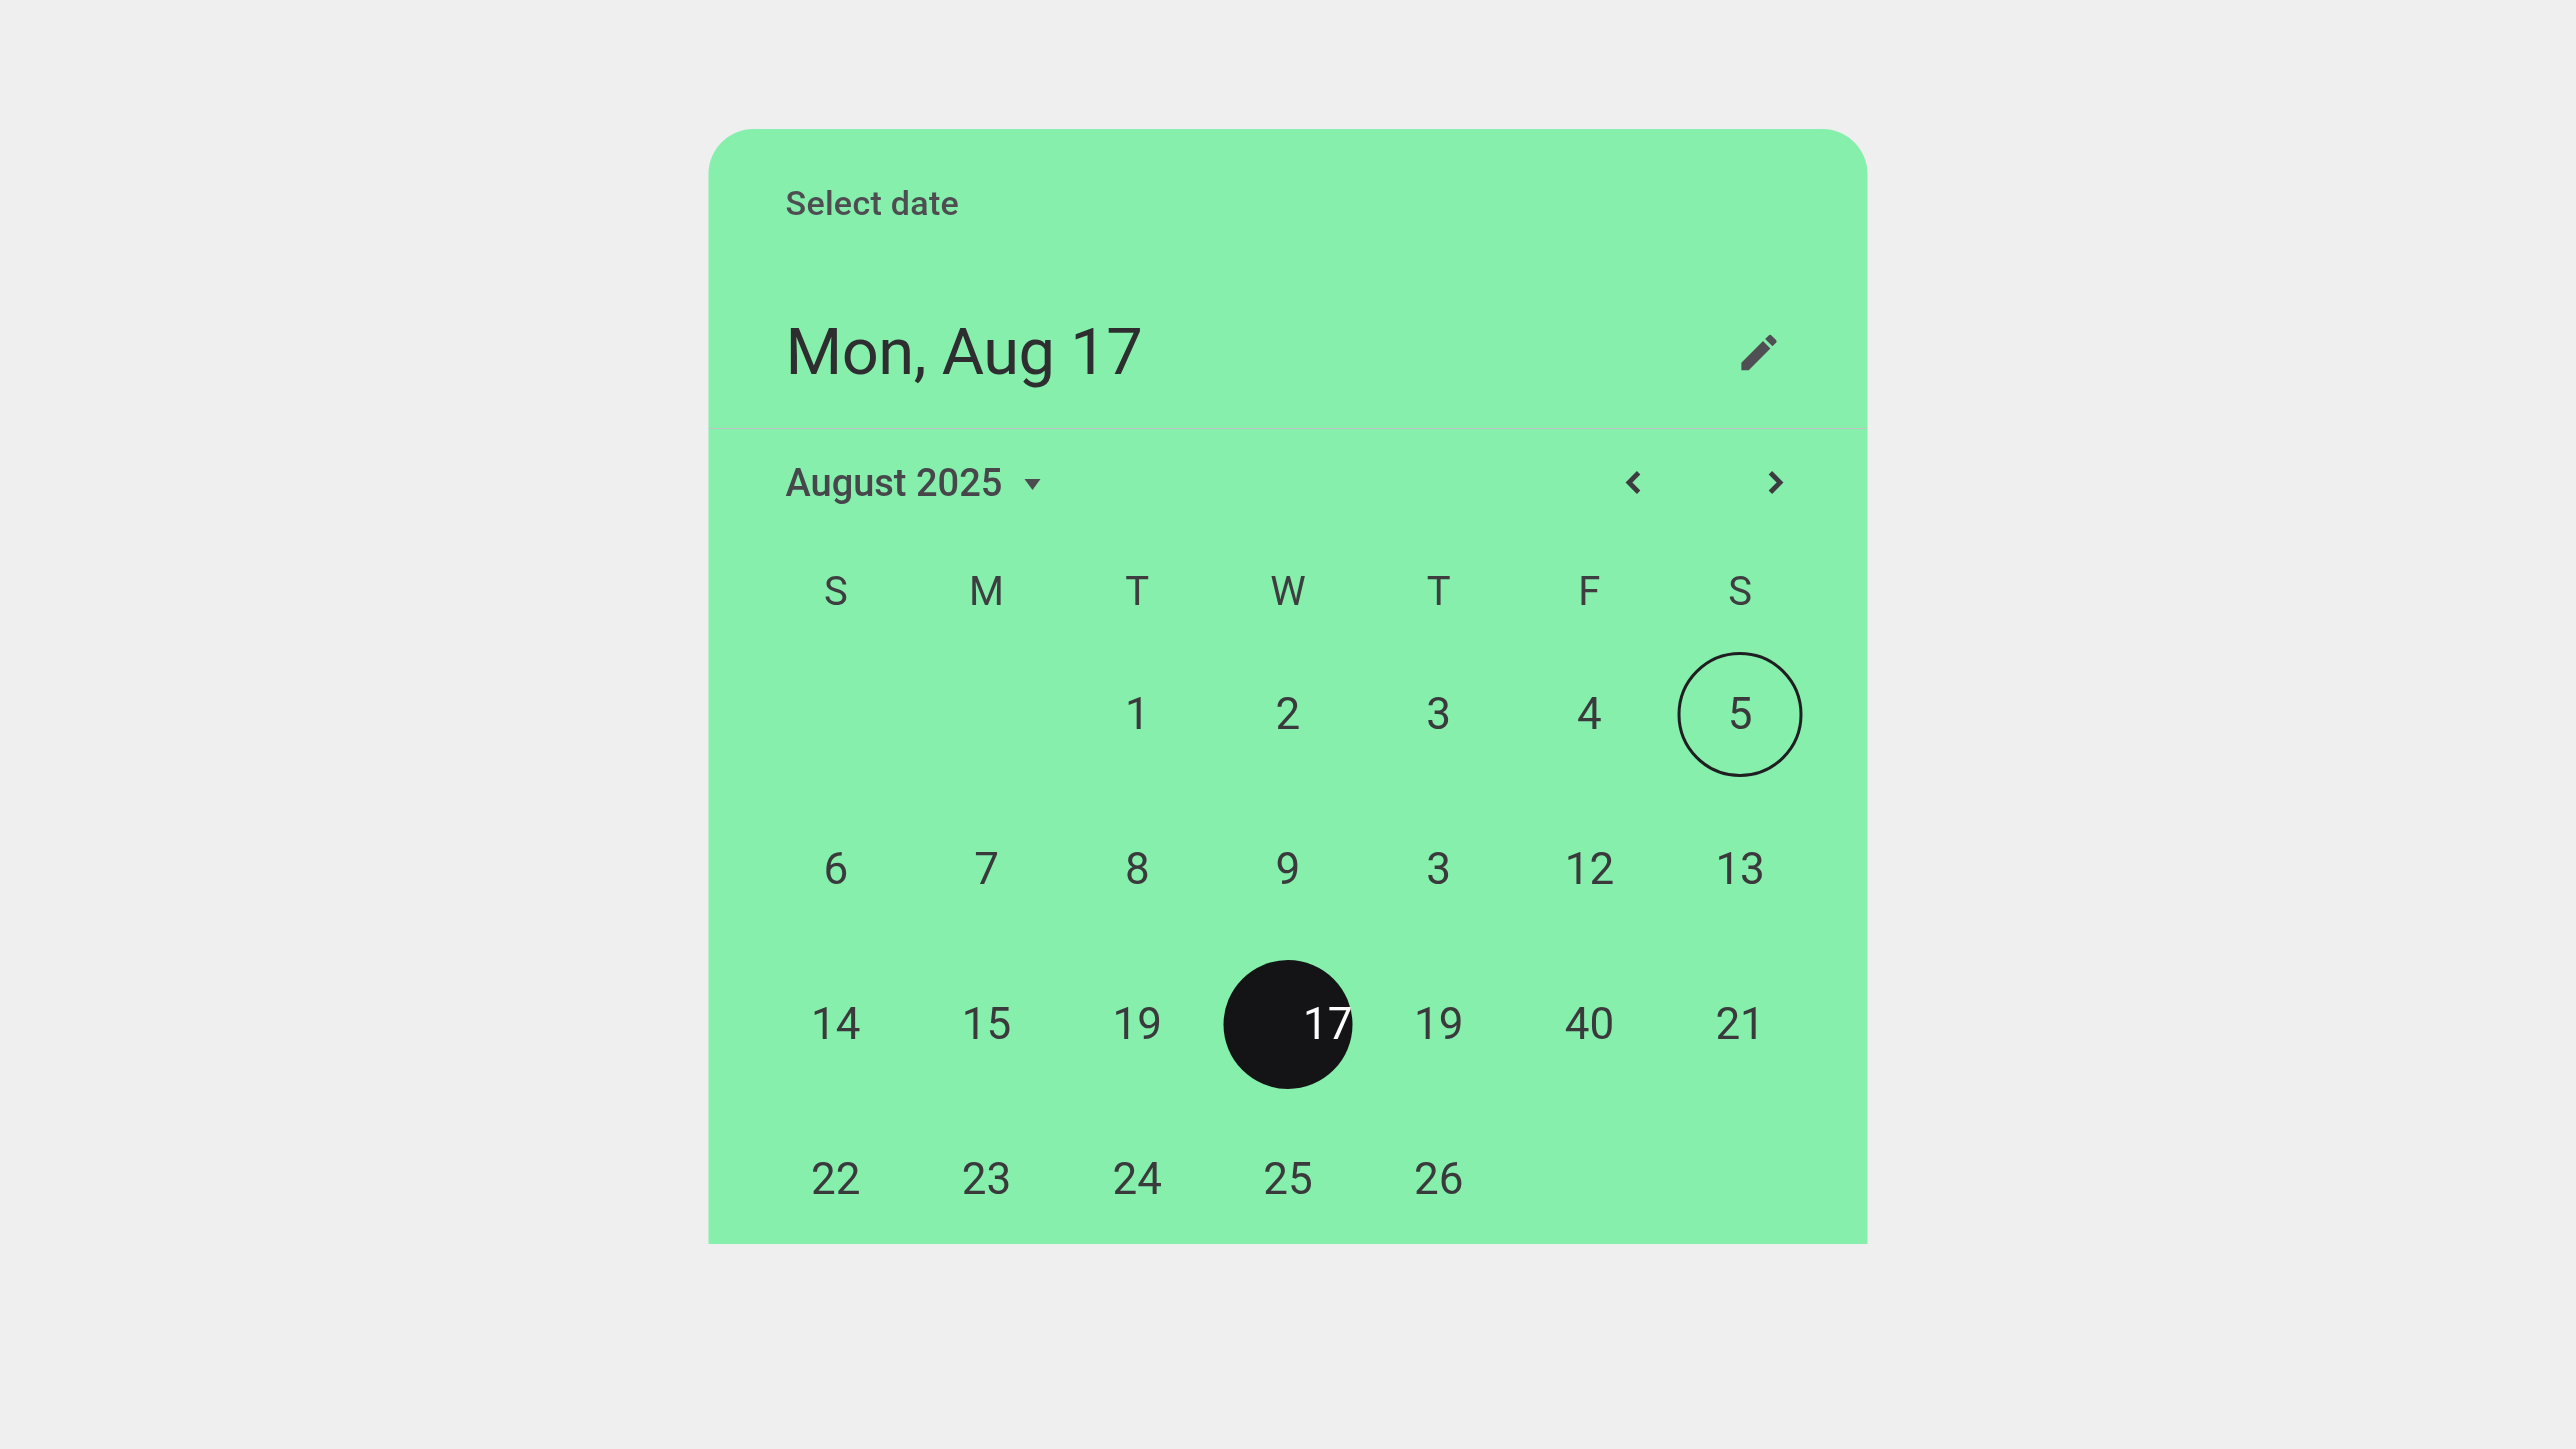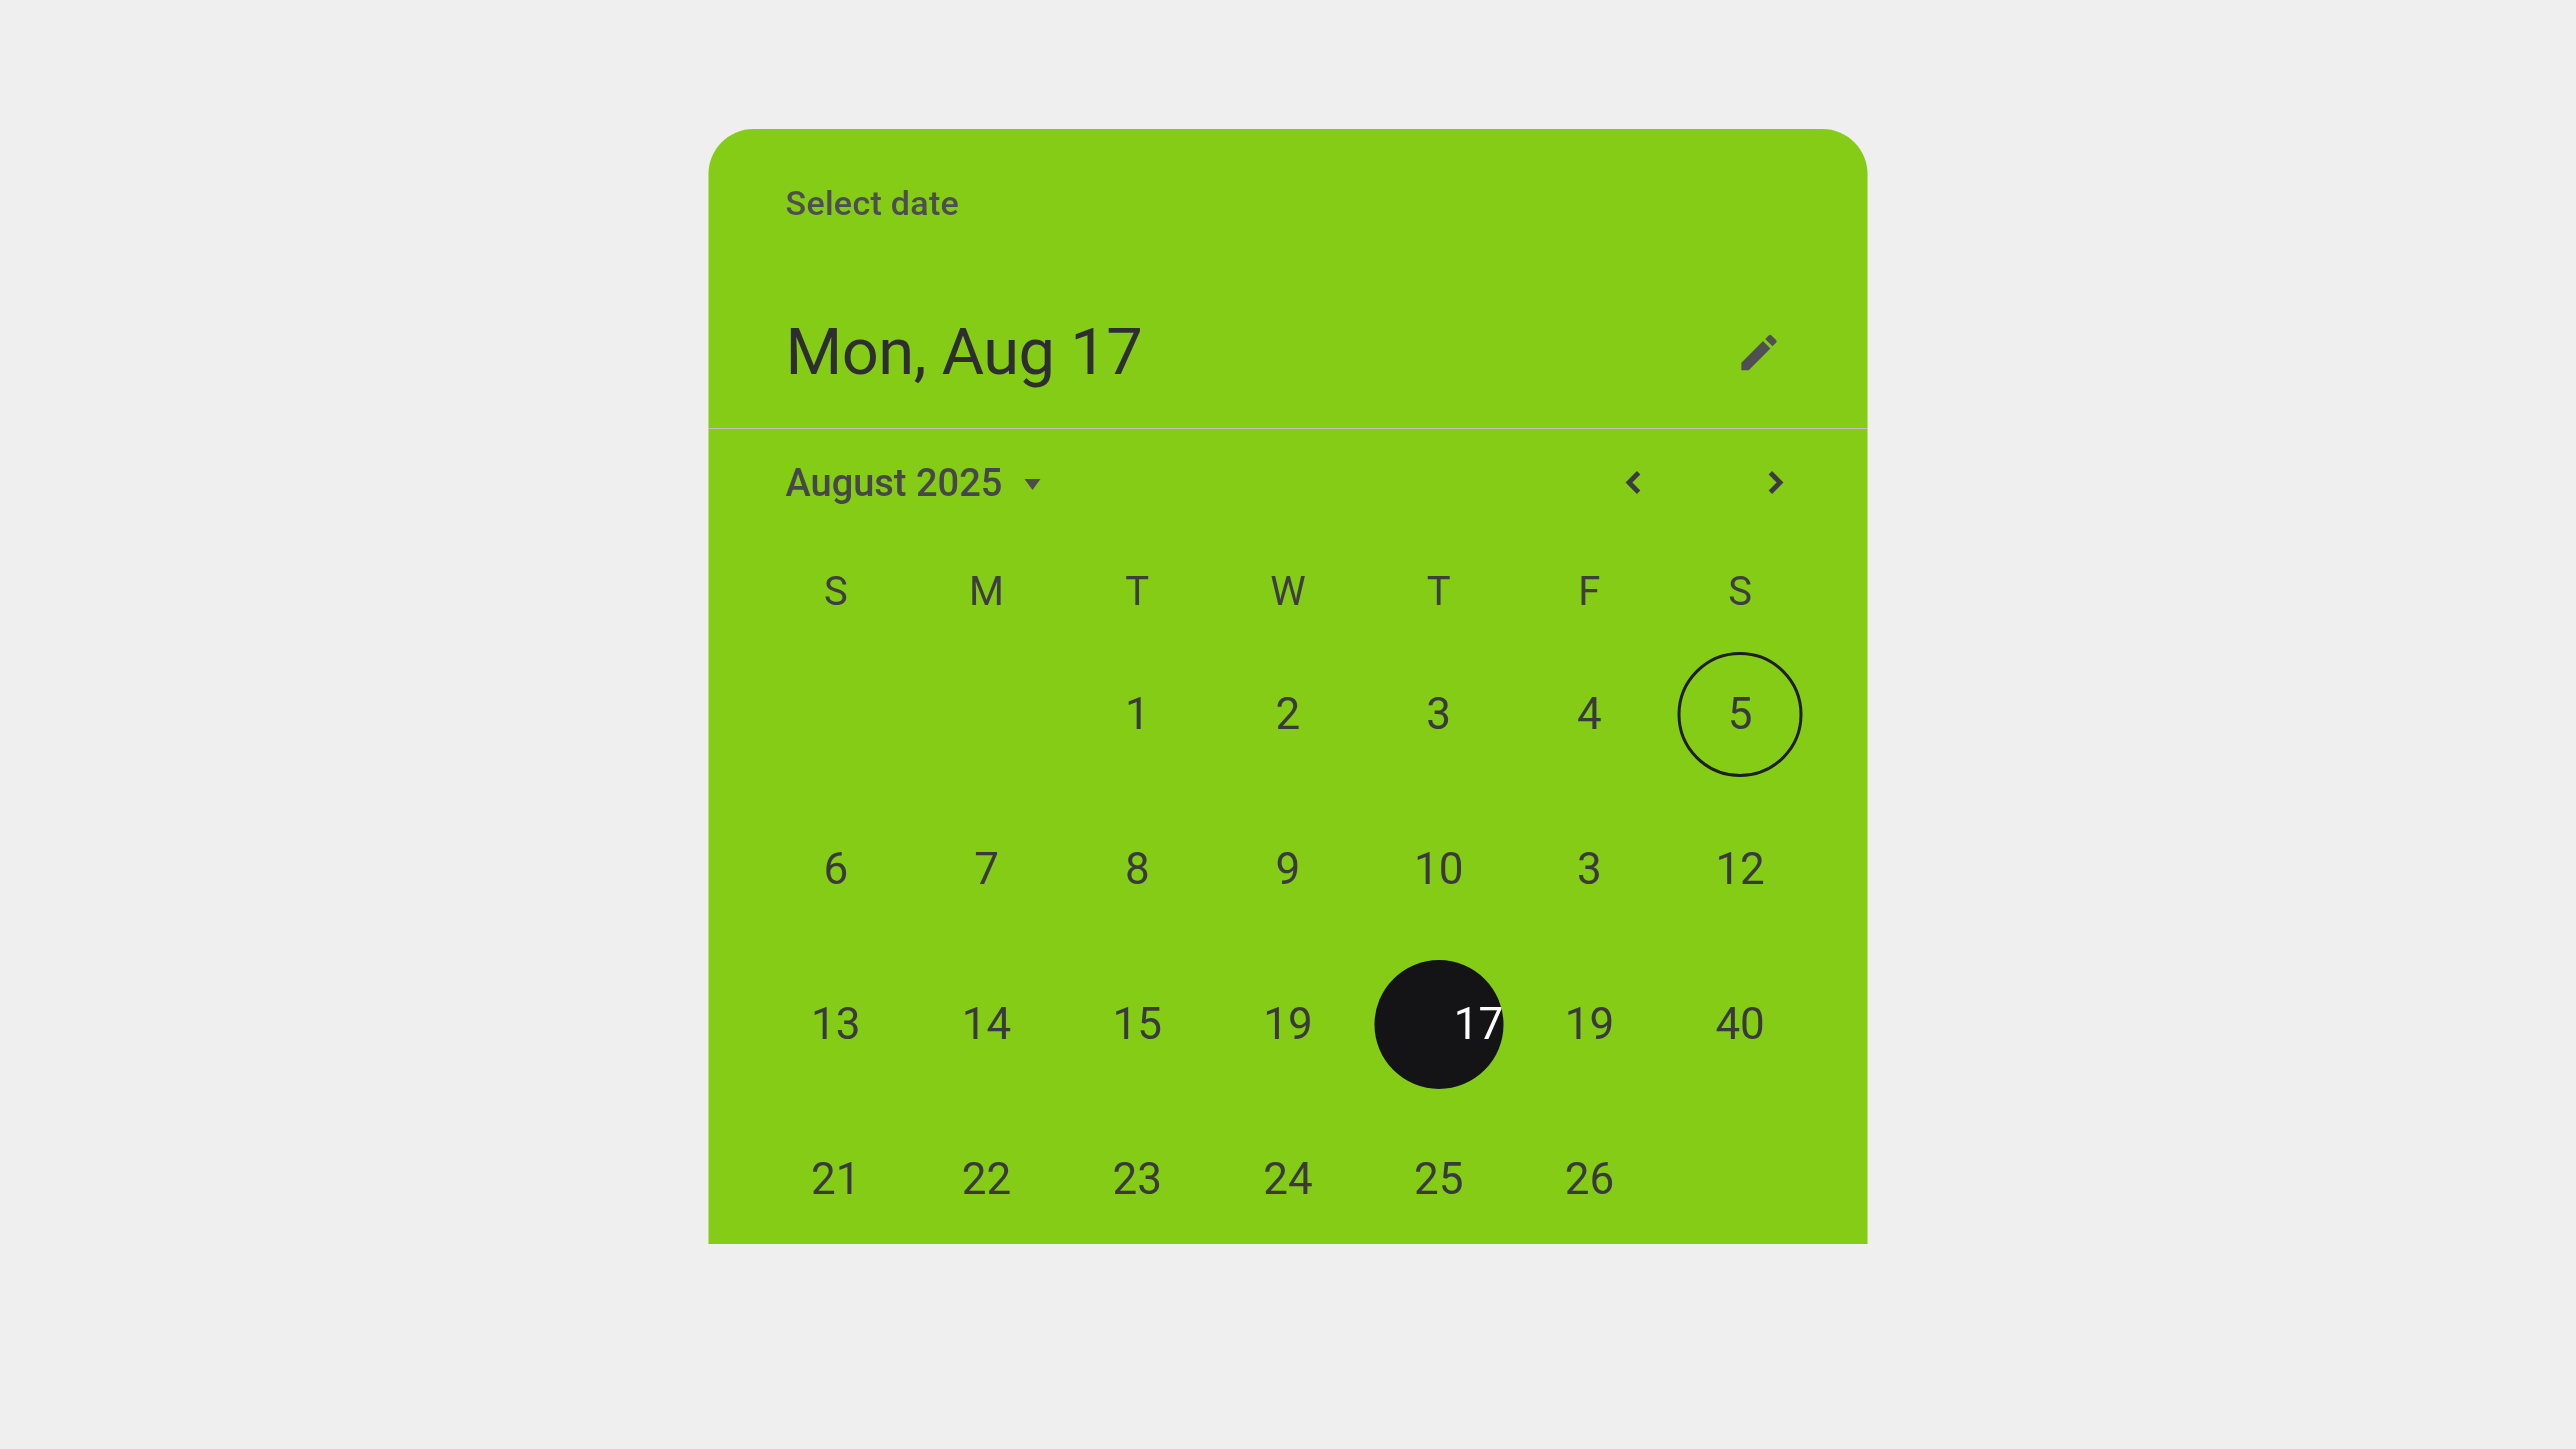--- a/index.html
+++ b/index.html
@@ -10,21 +10,21 @@
     display: flex;
     justify-content: center;
     overflow: hidden;
   }
   .datepicker {
     position: absolute;
     top: 129px;
     left: 50%;
     transform: translateX(-50%);
     width: 1159px;
-    background: #84cc16;
+    background: #86efac;
     border-radius: 45px 45px 0 0;
     overflow: hidden;
     color: #3a3a3b;
   }
   .header {
     padding: 54px 77px 38px 77px;
     border-bottom: 1.1px solid #c2c2c5;
   }
   .supertitle {
     font-size: 34px;
@@ -203,23 +203,20 @@
       <div class="day">
         <span class="num">7</span>
       </div>
       <div class="day">
         <span class="num">8</span>
       </div>
       <div class="day">
         <span class="num">9</span>
       </div>
       <div class="day">
-        <span class="num">10</span>
-      </div>
-      <div class="day">
         <span class="num">3</span>
       </div>
       <div class="day">
         <span class="num">12</span>
       </div>
       <div class="day">
         <span class="num">13</span>
       </div>
       <div class="day">
         <span class="num">14</span>

